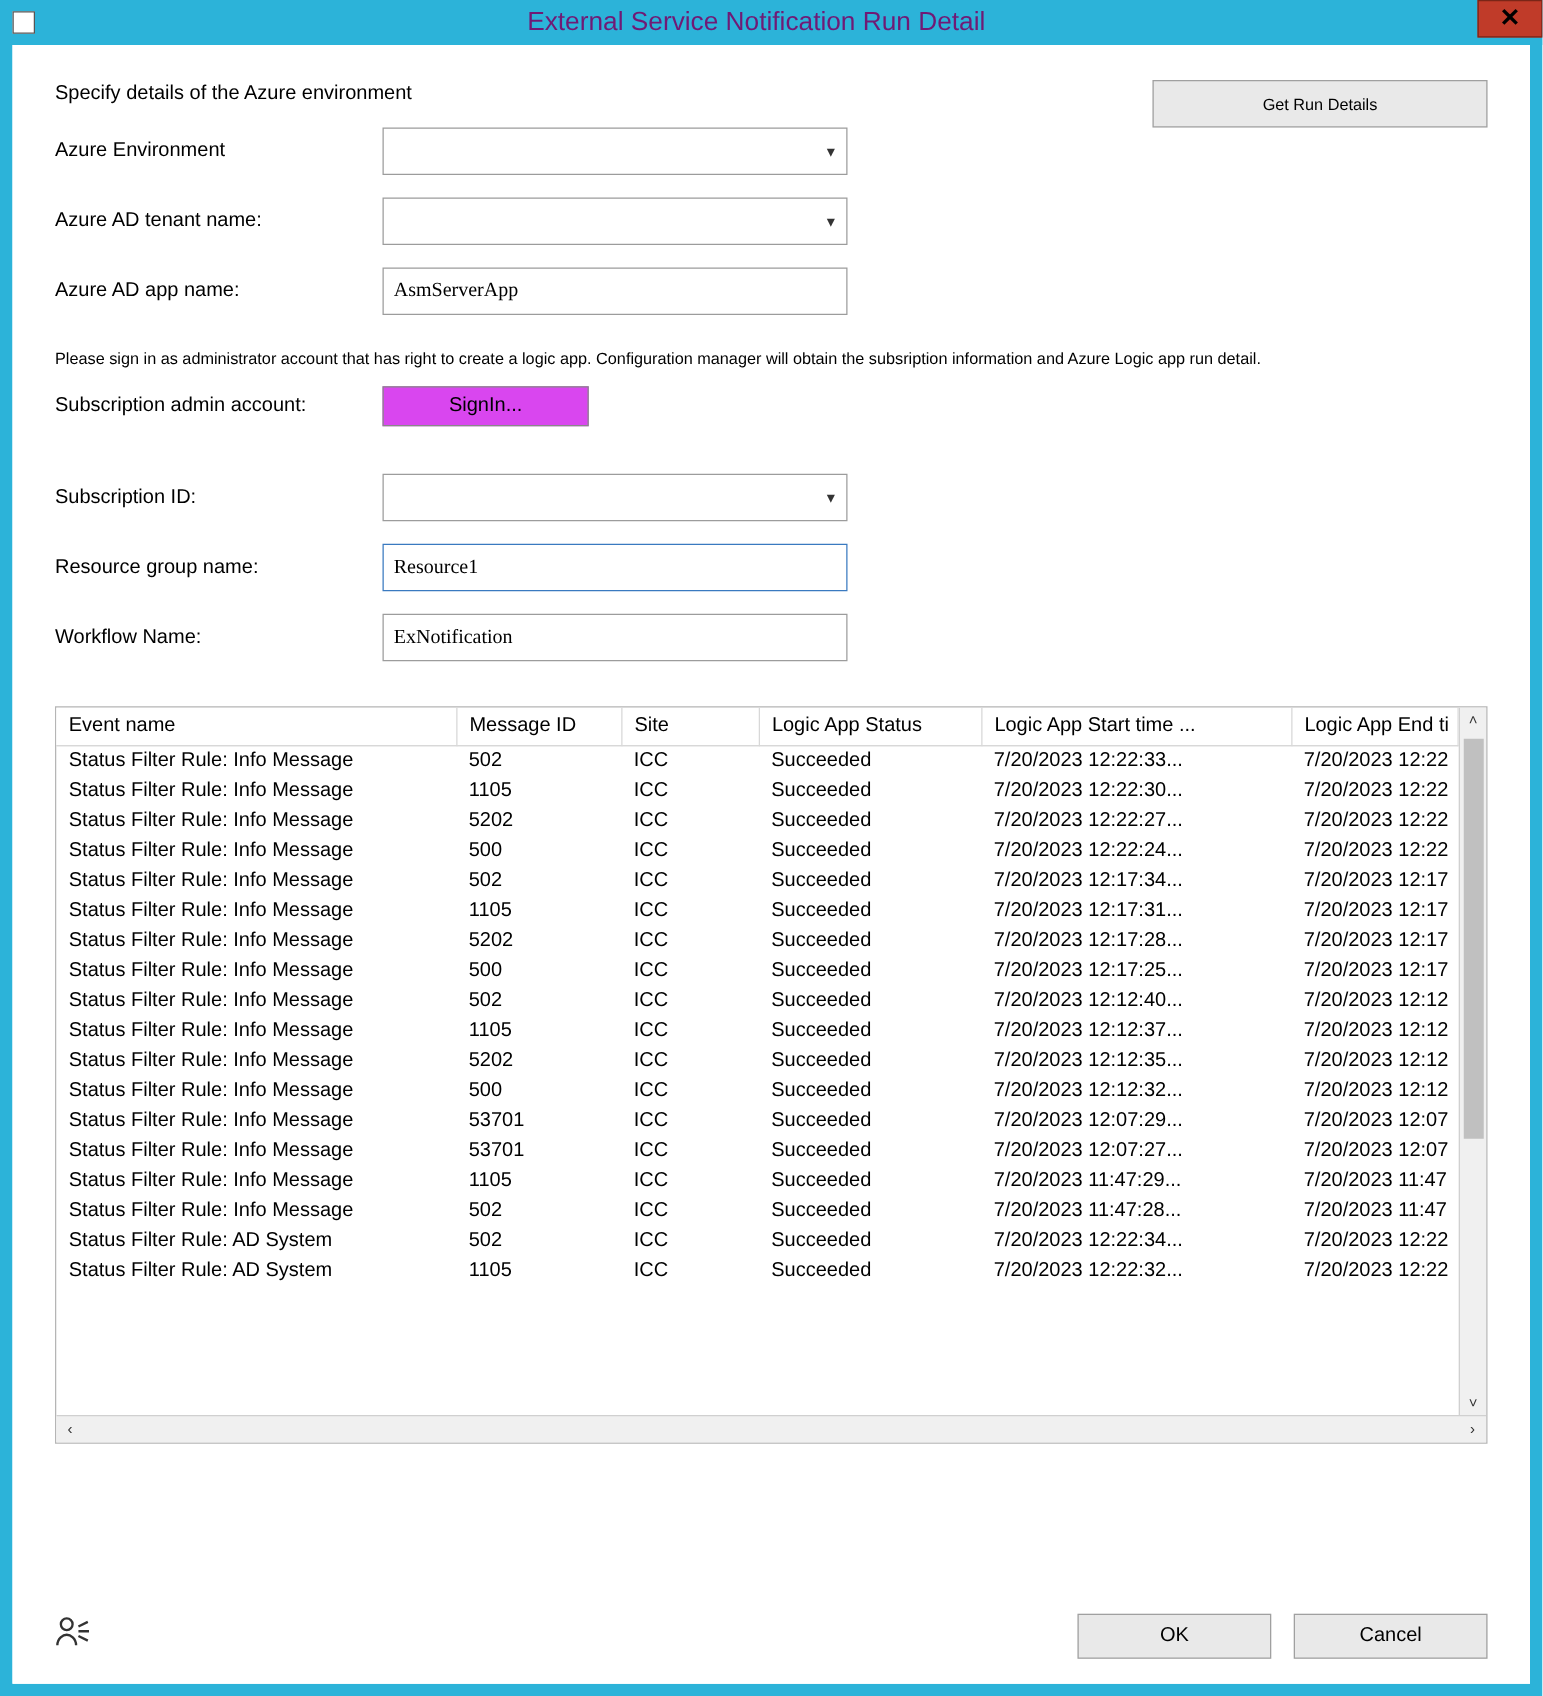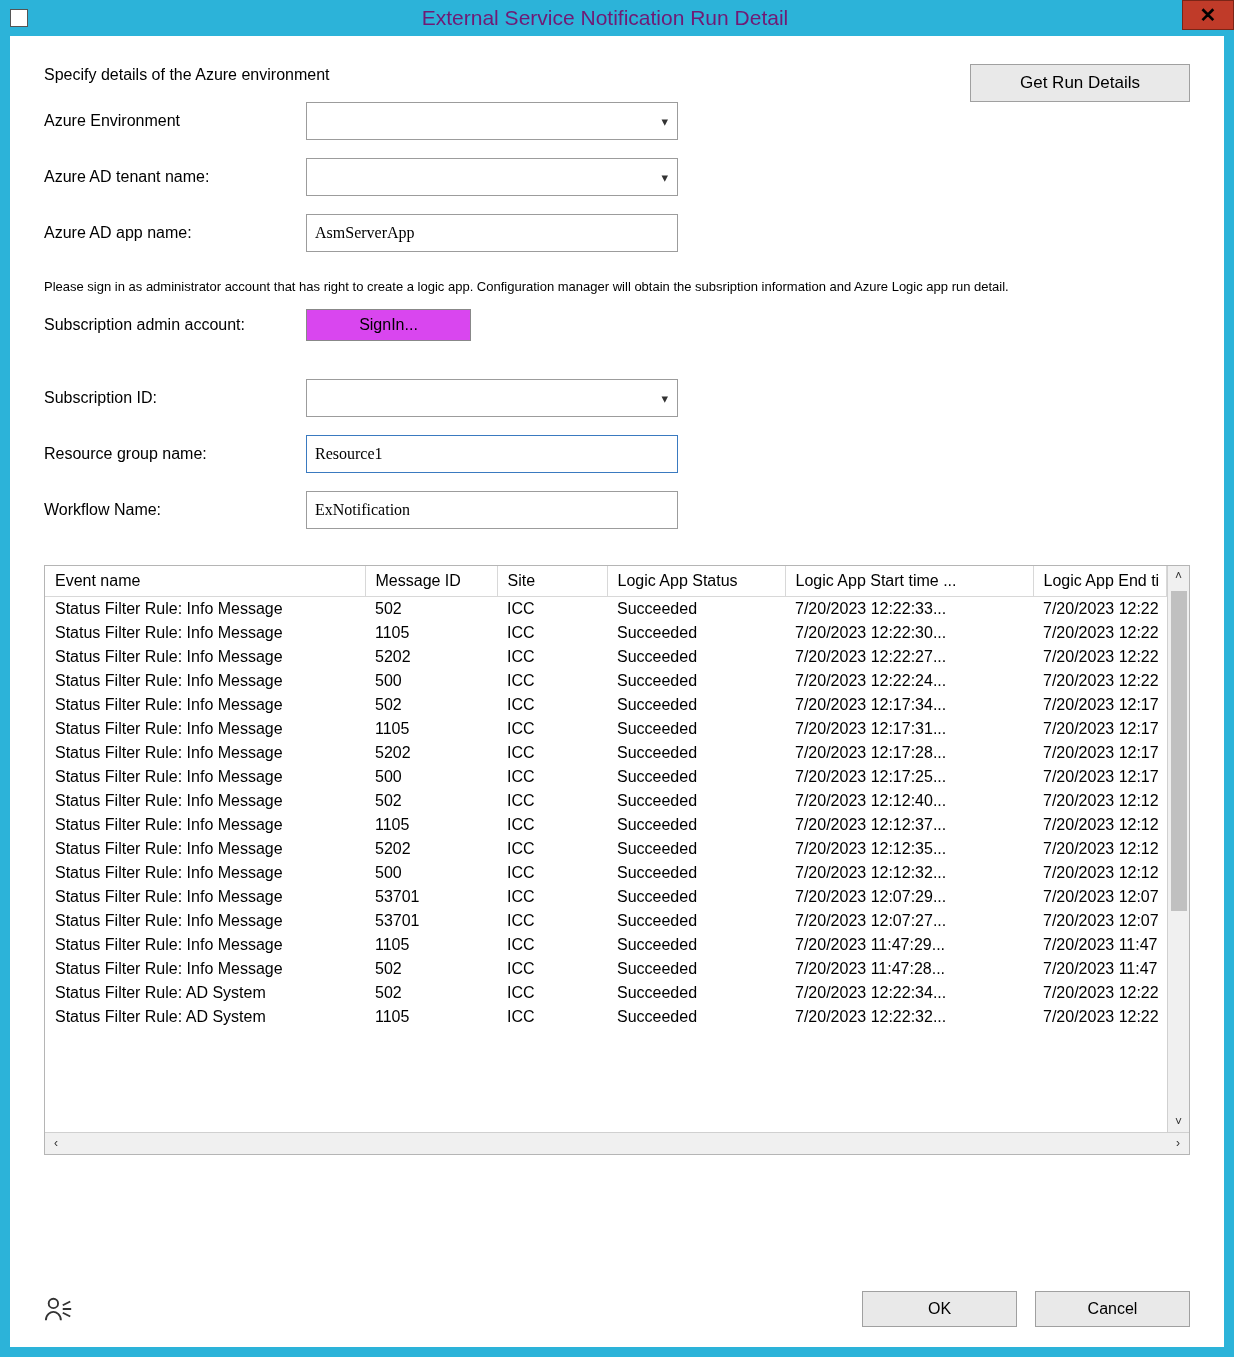--- a/index.html
+++ b/index.html
@@ -113,23 +113,23 @@
   .dropdown-chevron {
     position: absolute;
     right: 10px;
     top: 50%;
     transform: translateY(-50%);
     pointer-events: none;
     font-size: 13px;
     color: #333;
   }
   .get-run-btn {
-    width: 220px;
+    width: 268px;
     height: 38px;
-    font-size: 17px;
+    font-size: 13px;
     background: #e9e9e9;
     border: 1px solid #a0a0a0;
     cursor: pointer;
     margin-top: -2px;
   }
   .instruction-text {
     font-size: 13px;
     line-height: 1.45;
     margin-top: 8px;
     margin-bottom: 12px;
@@ -222,21 +222,21 @@
   .hscroll .track {
     flex: 1;
     height: 16px;
     background: #f0f0f0;
     position: relative;
   }
   .bottom-bar {
     margin-top: auto;
     padding-top: 18px;
     display: flex;
-    align-items: center;
+    align-items: flex-start;
   }
   .user-icon {
     width: 30px;
     height: 28px;
   }
   .user-icon svg { width: 100%; height: 100%; }
   .spacer { flex: 1; }
   .ok-btn, .cancel-btn {
     width: 155px;
     height: 36px;

